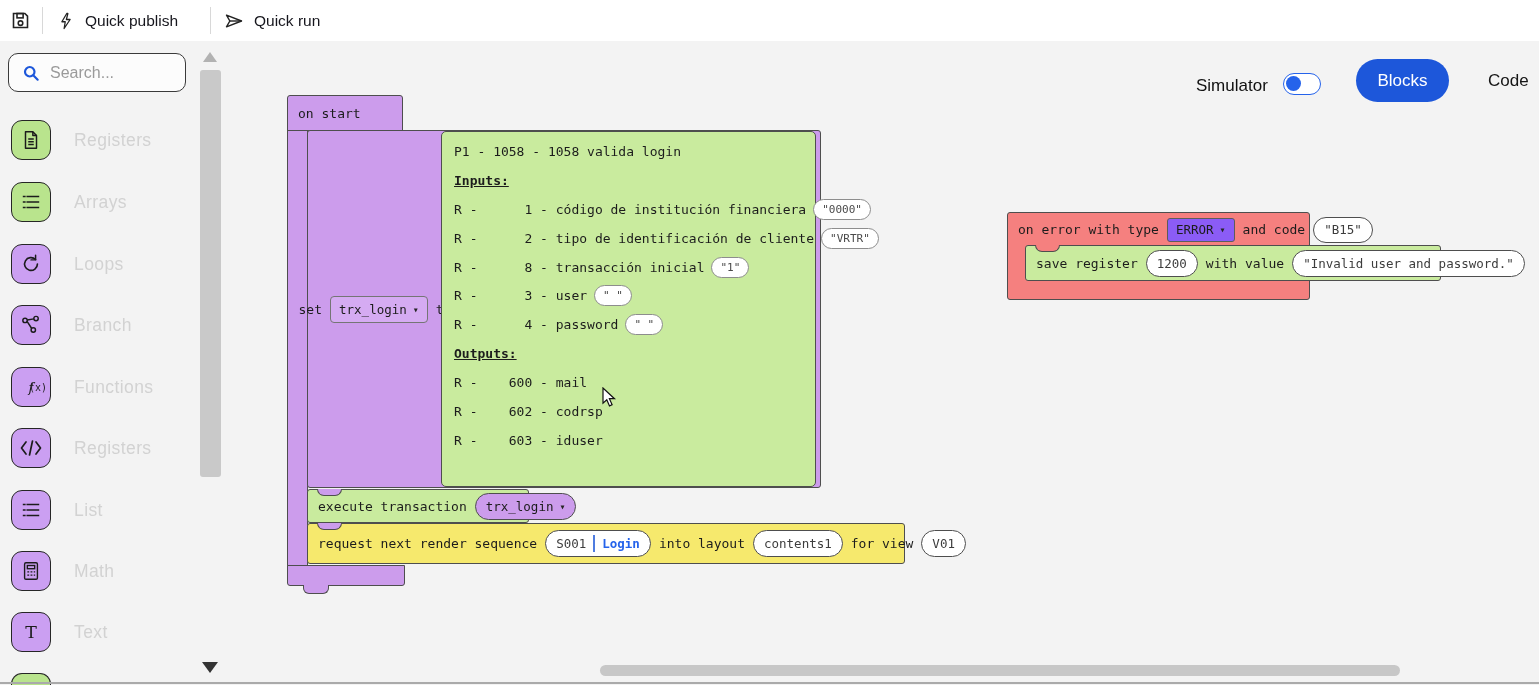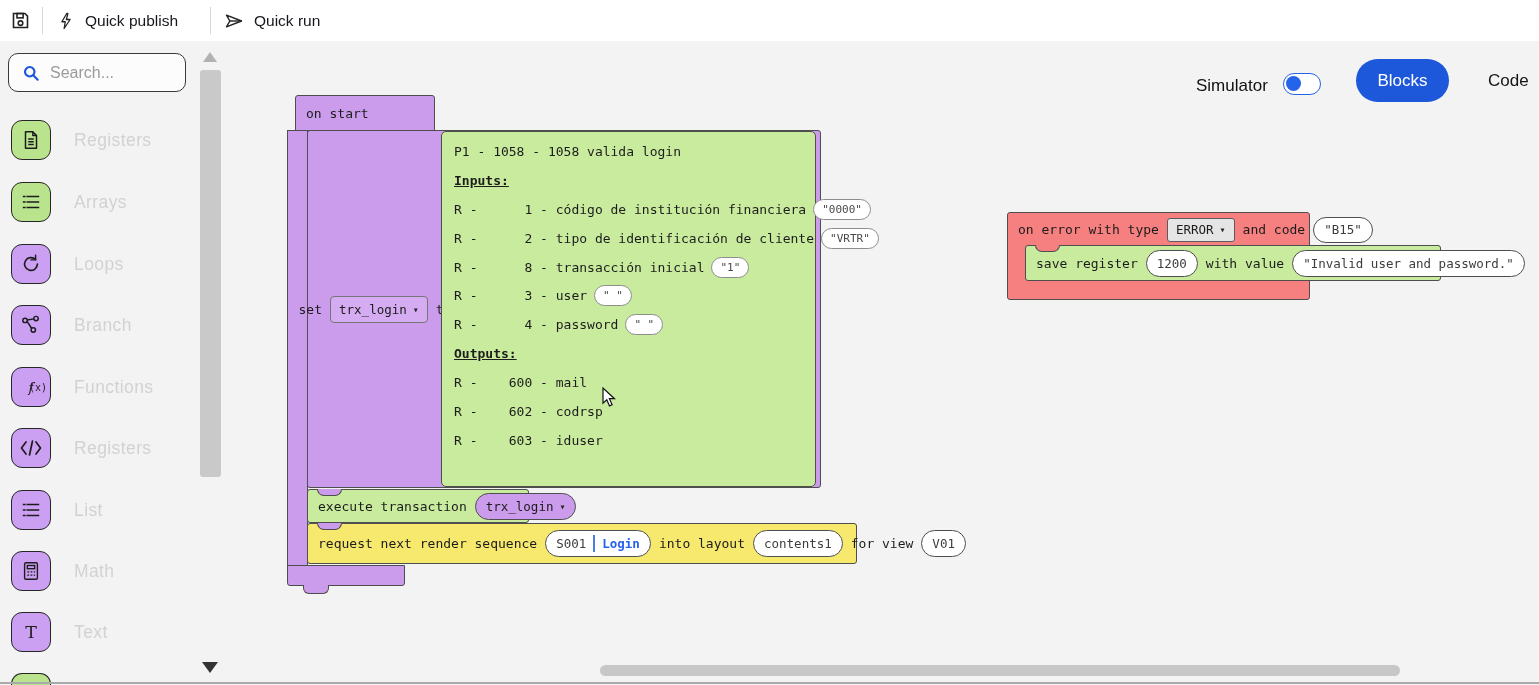--- a/index.html
+++ b/index.html
@@ -49,21 +49,21 @@
          font-size:13px; color:#1c1c1c; }
   .purple { background:#cc9cec; }
   .green  { background:#c9eb9e; }
   .yellow { background:#f6e96d; }
   .red    { background:#f5807f; }
   .row { display:flex; align-items:center; gap:8px; padding:0 10px; height:100%; white-space:nowrap; }
 
   .dropdown { display:inline-flex; align-items:center; gap:6px; padding:0 8px; height:27px;
               border:1px solid #757575; border-radius:4px; cursor:pointer; font-size:12.5px; }
   .dd-purple { background:#d5abf2; }
-  .dd-red { background:#e5e5e5; border-color:#5c5c5c; border-radius:3px; }
+  .dd-red { background:#8b5cf6; border-color:#5c5c5c; border-radius:3px; }
   .dd-arrow { font-size:10px; color:#262626; }
 
   .pill { display:inline-flex; align-items:center; justify-content:center; background:#fff; border:1.5px solid #4e4e4e;
           border-radius:14px; height:27px; padding:0 10px; font-size:12.5px; color:#3d3d3d; cursor:pointer; white-space:nowrap; }
   .pill-purple { background:#cc9cec; color:#1c1c1c; border-radius:14px; }
   .seq-divider { width:2px; height:17px; background:#4f7ce0; margin:0 7px; }
   .seq-name { color:#2563eb; font-weight:bold; }
 
   .notch { position:absolute; top:-1.5px; left:9px; width:25px; height:7px; border:1.5px solid #4e4e4e; border-top:none;
            border-radius:0 0 8px 8px; }
@@ -228,21 +228,21 @@
 
 <div class="tile-sliver"></div>
 
 <span class="sim-label">Simulator</span>
 <div class="toggle">
     <div class="knob"></div>
   </div>
 <button class="blocks-btn">Blocks</button>
 <span class="code-label">Code</span>
 
-<div class="blk purple" style="left:287px; top:95px; width:140px; height:36px; border-radius:3px 3px 0 0;margin-left:8px;">
+<div class="blk purple" style="left:287px; top:95px; width:116px; height:36px; border-radius:3px 3px 0 0;">
   <div class="row">on start</div>
 </div>
 <div class="blk purple" style="left:287px; top:130px; width:21px; height:436px; border-radius:0;"></div>
 <div class="blk purple" style="left:287px; top:565px; width:118px; height:21px; border-radius:0 0 3px 3px;"></div>
 <div class="foot-tab"></div>
 
 <div class="blk purple" style="left:307px; top:130px; width:514px; height:358px;">
   <div style="position:absolute; left:0; top:0; width:134px; height:100%; display:flex; align-items:center; justify-content:center; gap:8px;">
     <span>set</span>
     <span class="dropdown dd-purple">
@@ -286,21 +286,21 @@
   <div class="notch notch-purple"></div>
   <div class="row">
     <span>execute transaction</span>
     <span class="pill pill-purple">
       <span>trx_login</span>
       <span class="dd-arrow" style="margin-left:6px;">▾</span>
     </span>
   </div>
 </div>
 
-<div class="blk yellow" style="left:307px; top:523px; width:550px; height:41px;">
+<div class="blk yellow" style="left:307px; top:523px; width:598px; height:41px;">
   <div class="notch notch-purple"></div>
   <div class="row">
     <span>request next render sequence</span>
     <span class="pill">
       <span>S001</span>
       <span class="seq-divider"></span>
       <span class="seq-name">Login</span>
     </span>
     <span>into layout</span>
     <span class="pill">contents1</span>

